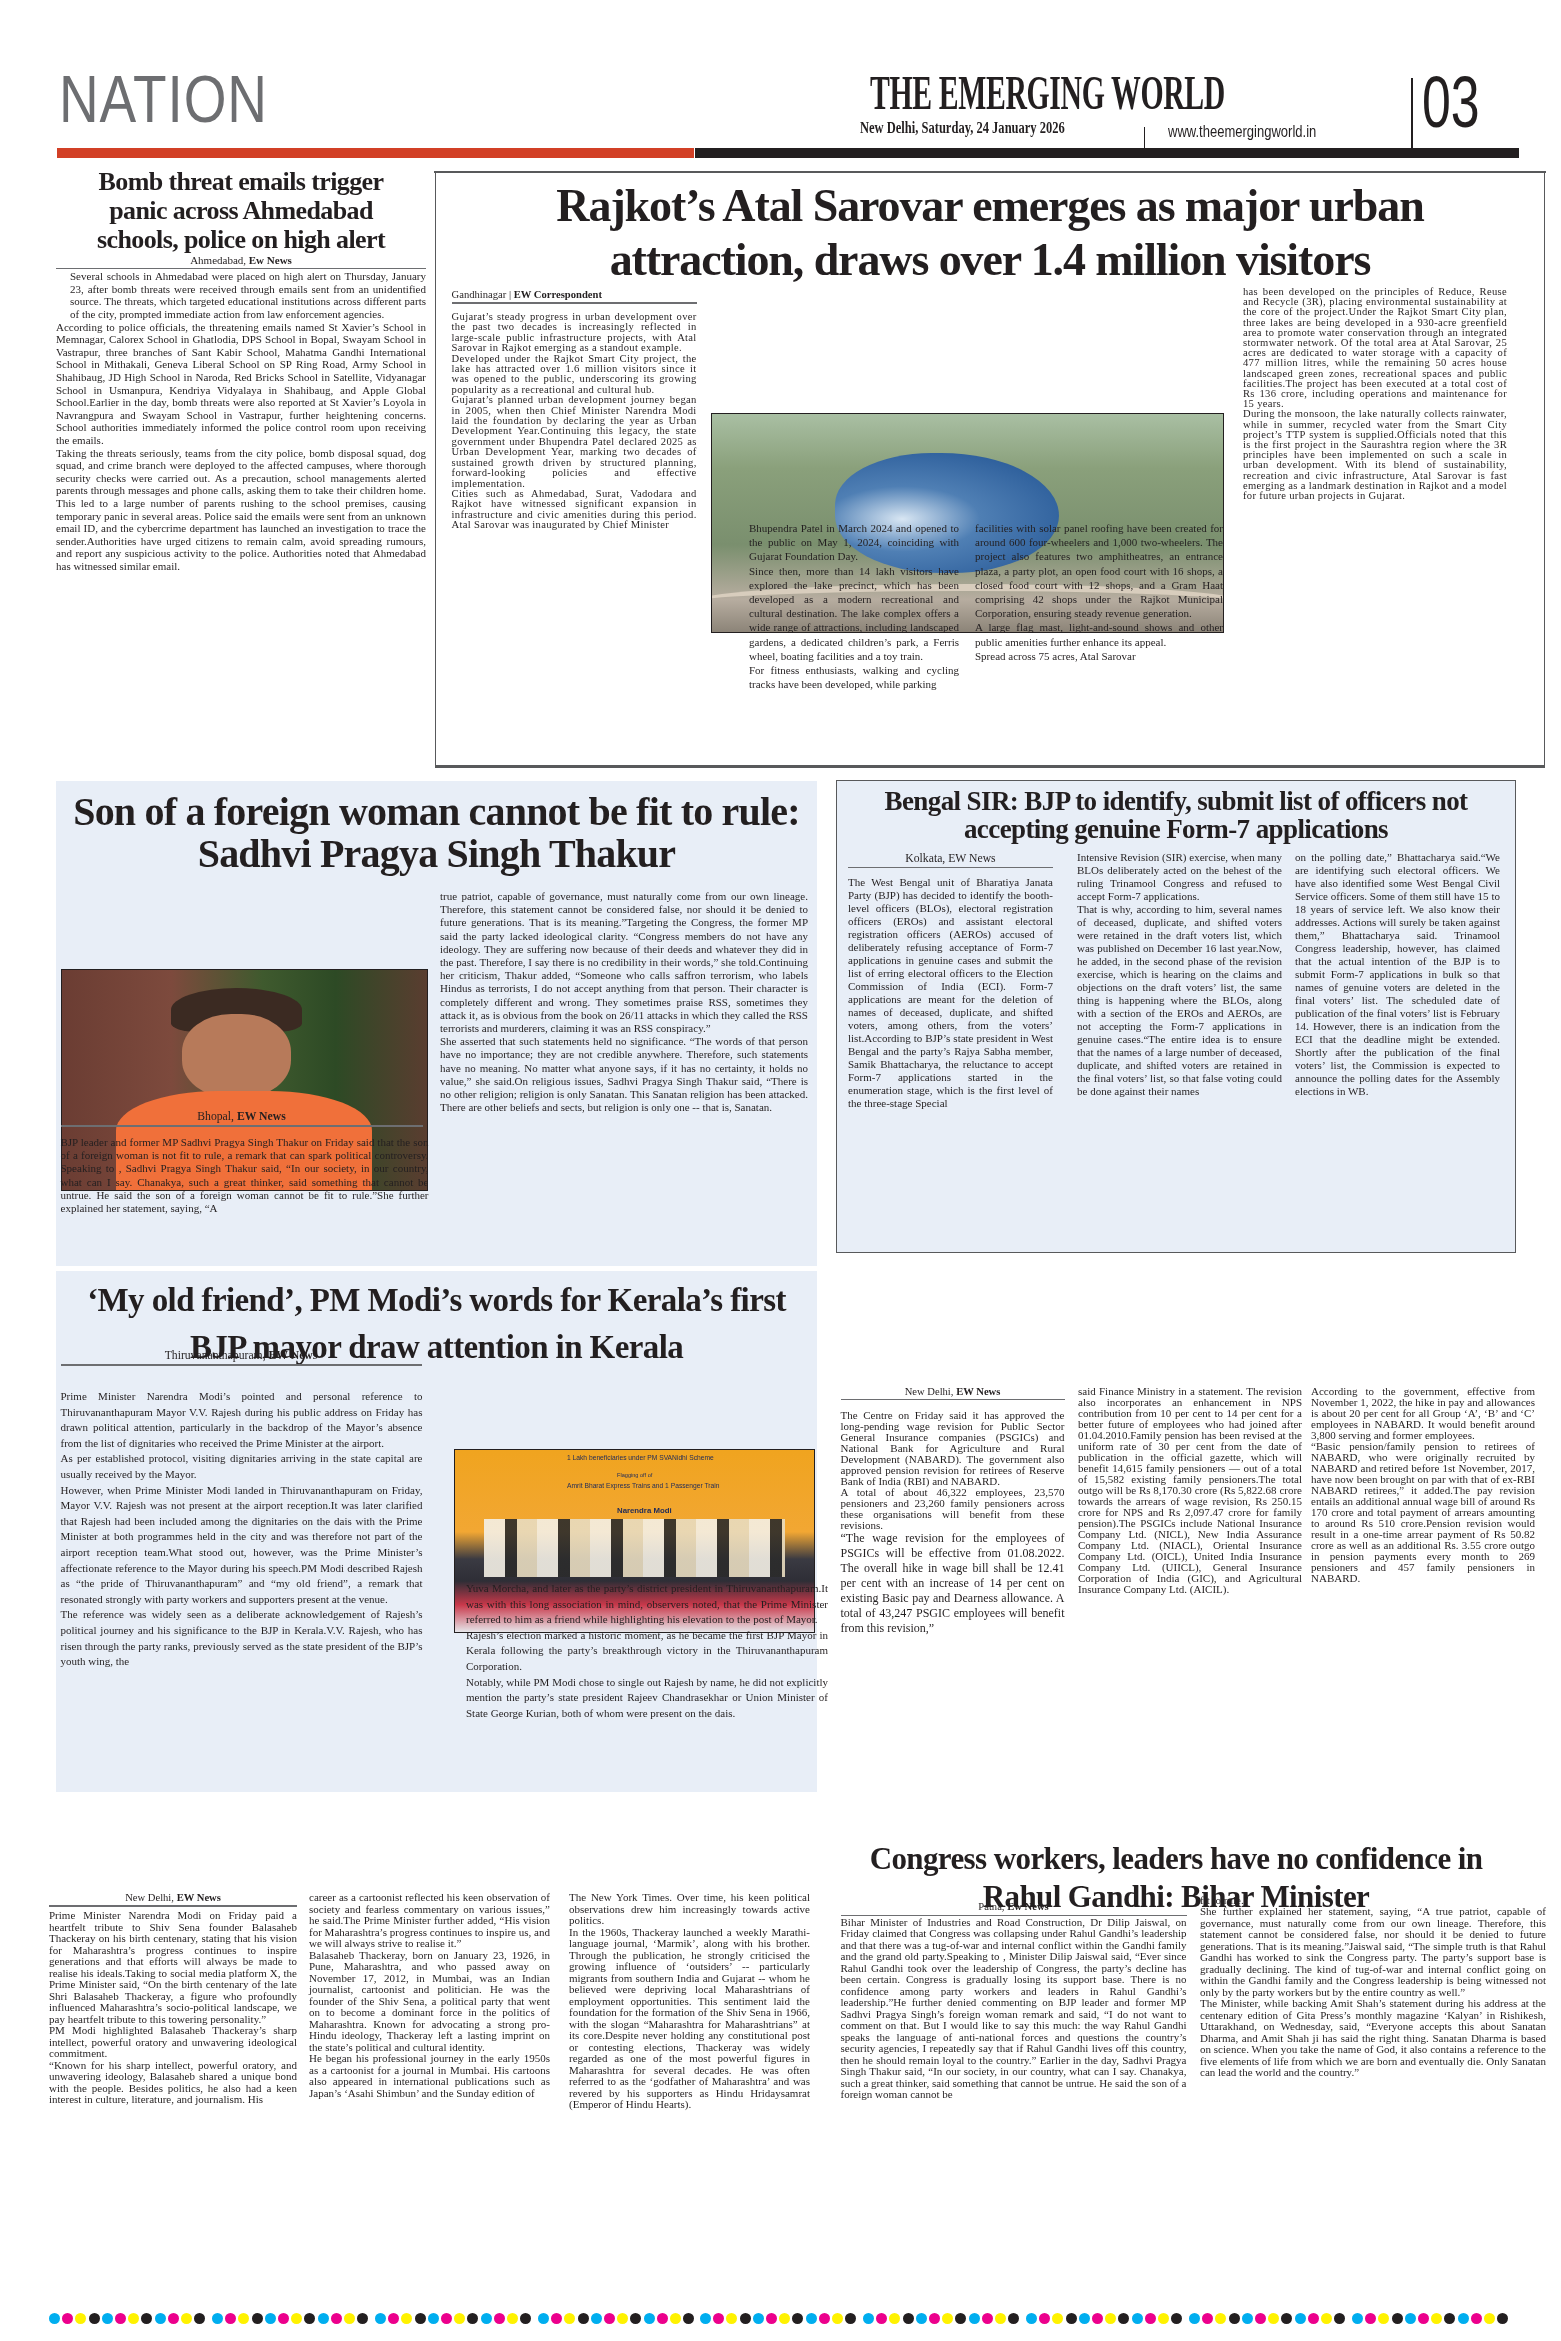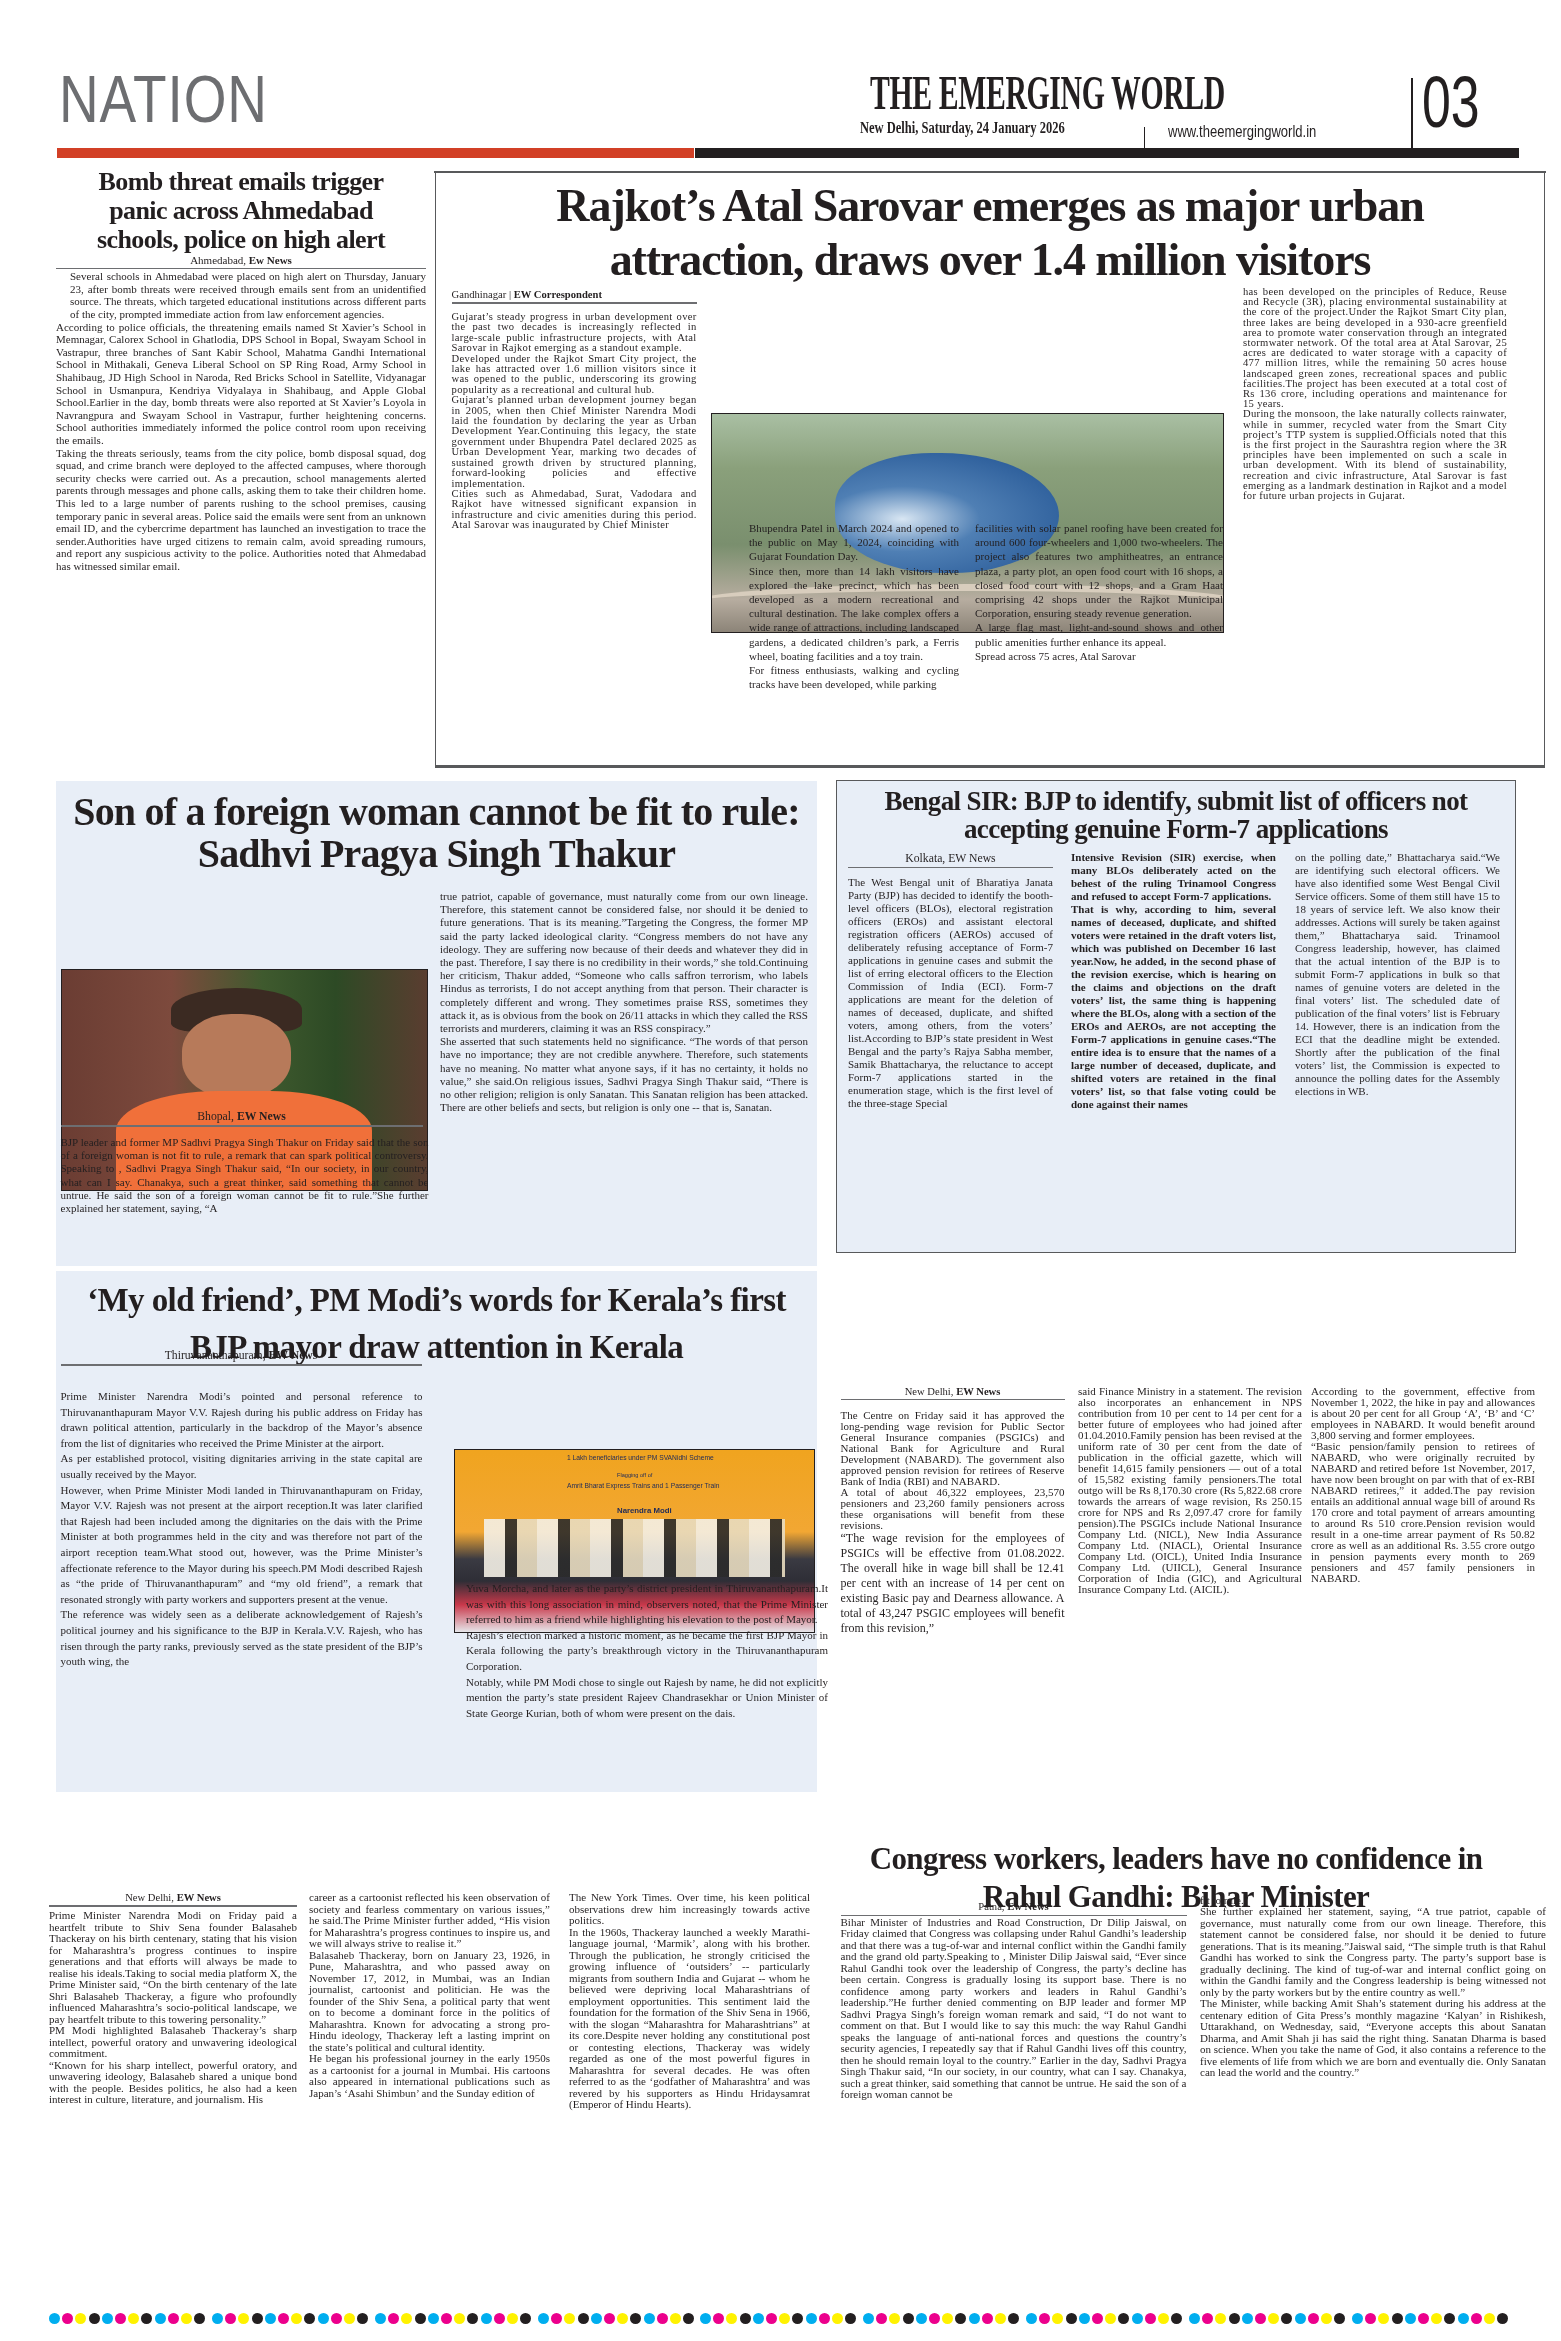--- a/index.html
+++ b/index.html
@@ -124,21 +124,21 @@
 
 <div class="abs lightbox" style="left:836px; top:780px; width:680px; height:473px; border:1.1px solid #58595b;">
   <h2 class="headline" style="font-size:27px; line-height:28px; padding:5.6px 11px 0 11px; letter-spacing:-0.6px;">Bengal SIR: BJP to identify, submit list of officers not accepting genuine Form-7 applications</h2>
   <div class="abs" style="left:11px; top:71px; width:205px;">
     <div class="byline" style="border-bottom-width:1.7px; margin-bottom:7.8px;">
       <span>Kolkata,</span>
       <span>EW News</span>
     </div>
     <p class="body" style="font-size:11px; line-height:13px;">The West Bengal unit of Bharatiya Janata Party (BJP) has decided to identify the booth-level officers (BLOs), electoral registration officers (EROs) and assistant electoral registration officers (AEROs) accused of deliberately refusing acceptance of Form-7 applications in genuine cases and submit the list of erring electoral officers to the Election Commission of India (ECI). Form-7 applications are meant for the deletion of names of deceased, duplicate, and shifted voters, among others, from the voters’ list.According to BJP’s state president in West Bengal and the party’s Rajya Sabha member, Samik Bhattacharya, the reluctance to accept Form-7 applications started in the enumeration stage, which is the first level of the three-stage Special</p>
   </div>
-  <div class="abs" style="left:234px; top:70px; width:205px;font-weight:bold;">
+  <div class="abs" style="left:240px; top:70px; width:205px;">
     <p class="body" style="font-size:11px; line-height:13px;">Intensive Revision (SIR) exercise, when many BLOs deliberately acted on the behest of the ruling Trinamool Congress and refused to accept Form-7 applications.</p>
     <p class="body" style="font-size:11px; line-height:13px;">That is why, according to him, several names of deceased, duplicate, and shifted voters were retained in the draft voters list, which was published on December 16 last year.Now, he added, in the second phase of the revision exercise, which is hearing on the claims and objections on the draft voters’ list, the same thing is happening where the BLOs, along with a section of the EROs and AEROs, are not accepting the Form-7 applications in genuine cases.“The entire idea is to ensure that the names of a large number of deceased, duplicate, and shifted voters are retained in the final voters’ list, so that false voting could be done against their names</p>
   </div>
   <div class="abs" style="left:458px; top:70px; width:205px;">
     <p class="body" style="font-size:11px; line-height:13px;">on the polling date,” Bhattacharya said.“We are identifying such electoral officers. We have also identified some West Bengal Civil Service officers. Some of them still have 15 to 18 years of service left. We also know their addresses. Actions will surely be taken against them,” Bhattacharya said. Trinamool Congress leadership, however, has claimed that the actual intention of the BJP is to submit Form-7 applications in bulk so that names of genuine voters are deleted in the final voters’ list. The scheduled date of publication of the final voters’ list is February 14. However, there is an indication from the ECI that the deadline might be extended. Shortly after the publication of the final voters’ list, the Commission is expected to announce the polling dates for the Assembly elections in WB.</p>
   </div>
 </div>
 
 <div class="abs lightbox" style="left:56px; top:1271px; width:761px; height:521px;">
   <h2 class="headline" style="font-size:33px; line-height:47px; padding:5.6px 5.6px 0 5.6px; letter-spacing:-0.6px;">‘My old friend’, PM Modi’s words for Kerala’s first BJP mayor draw attention in Kerala</h2>

